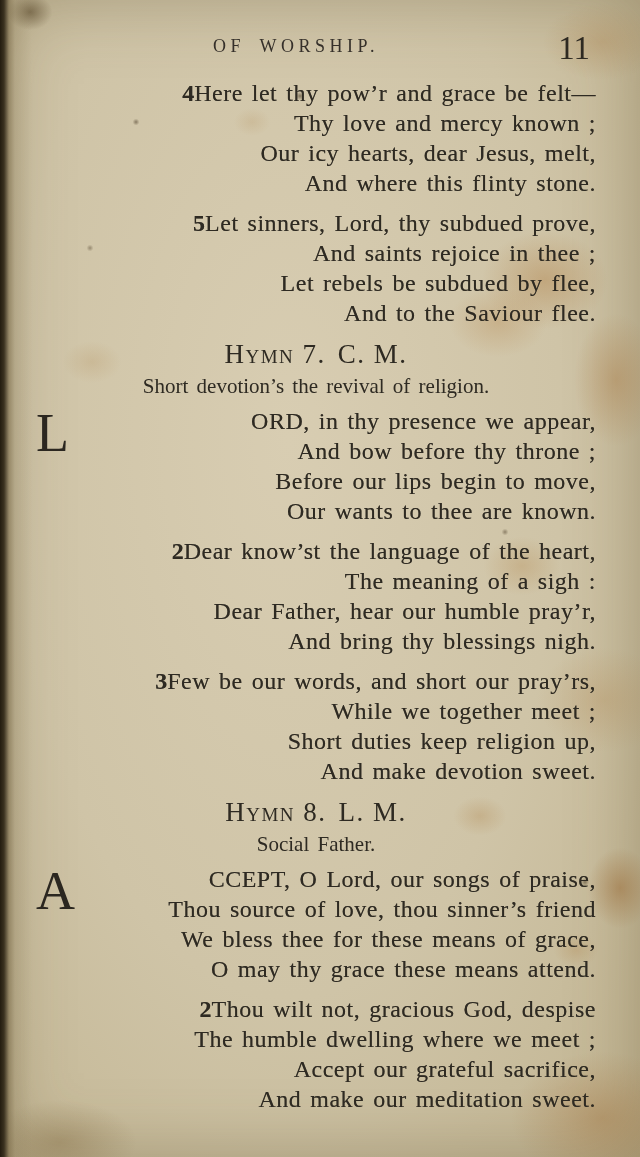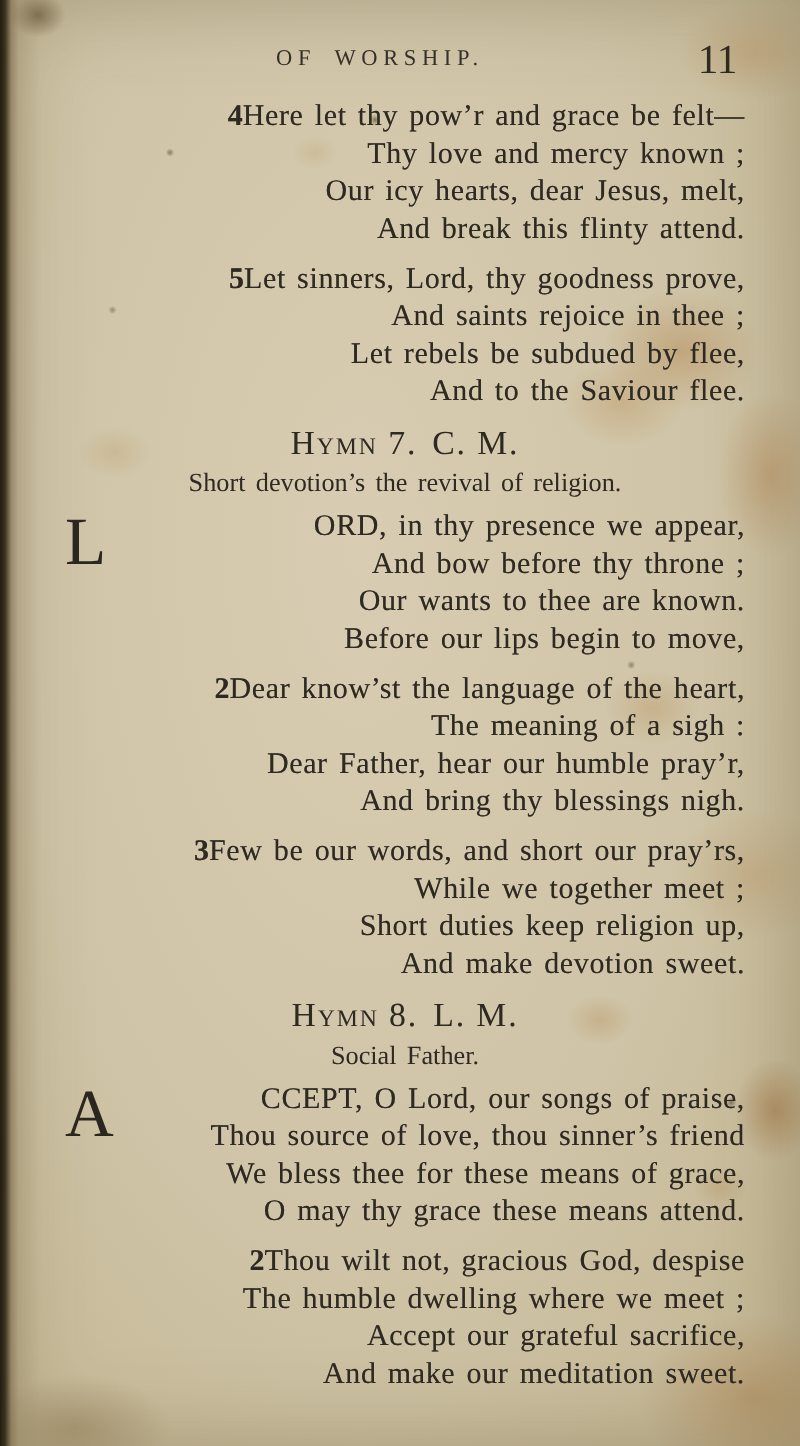--- a/index.html
+++ b/index.html
@@ -42,21 +42,21 @@
   }
   .binding-edge {
     position: absolute; left: 0; top: 0; bottom: 0; width: 34px;
     pointer-events: none;
     background: linear-gradient(90deg,
       #231c0f 0px, #3b3220 4px, rgba(120,104,70,0.55) 9px,
       rgba(150,135,100,0.28) 15px, rgba(150,135,100,0) 32px);
   }
   .content {
     position: relative;
-    padding: 36px 44px 0 52px;
+    padding: 36px 44px 0 36px;
   }
   .page-header {
     position: relative; height: 26px; margin-bottom: 16px;
   }
   .running-title {
     position: absolute; left: 0; right: 40px; text-align: center;
     font-size: 18px; letter-spacing: 4.5px; word-spacing: 6px;
     color: #35302a;
   }
   .page-number {
@@ -110,41 +110,41 @@
 
     <div class="page-header">
       <div class="running-title">OF WORSHIP.</div>
       <div class="page-number">11</div>
     </div>
 
     <div class="verse">
       <div class="vline"><span class="vnum">4</span><span>Here let thy pow’r and grace be felt—</span></div>
       <div class="vline indent">Thy love and mercy known ;</div>
       <div class="vline">Our icy hearts, dear Jesus, melt,</div>
-      <div class="vline indent">And break this flinty attend.</div>
+      <div class="vline indent">And where this flinty stone.</div>
     </div>
 
     <div class="verse">
-      <div class="vline"><span class="vnum">5</span><span>Let sinners, Lord, thy goodness prove,</span></div>
+      <div class="vline"><span class="vnum">5</span><span>Let sinners, Lord, thy subdued prove,</span></div>
       <div class="vline indent">And saints rejoice in thee ;</div>
       <div class="vline">Let rebels be subdued by flee,</div>
       <div class="vline indent">And to the Saviour flee.</div>
     </div>
 
     <div class="hymn-heading">
       <span>Hymn 7.</span><span class="meter">C. M.</span>
     </div>
     <div class="hymn-subtitle">Short devotion’s the revival of religion.</div>
 
     <div class="verse">
       <span class="dropcap">L</span>
       <div class="vline">ORD, in thy presence we appear,</div>
       <div class="vline indent-dc">And bow before thy throne ;</div>
+      <div class="vline">Before our lips begin to move,</div>
       <div class="vline indent">Our wants to thee are known.</div>
-      <div class="vline">Before our lips begin to move,</div>
     </div>
 
     <div class="verse clear">
       <div class="vline"><span class="vnum">2</span><span>Dear know’st the language of the heart,</span></div>
       <div class="vline indent">The meaning of a sigh :</div>
       <div class="vline">Dear Father, hear our humble pray’r,</div>
       <div class="vline indent">And bring thy blessings nigh.</div>
     </div>
 
     <div class="verse">

